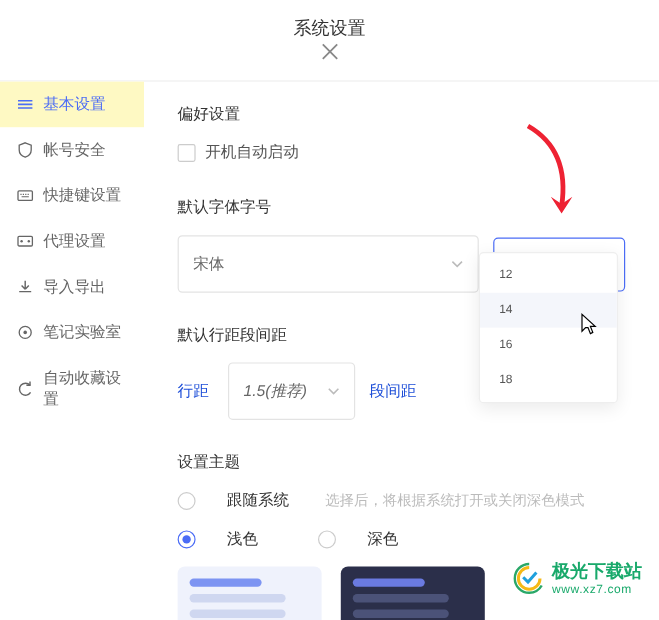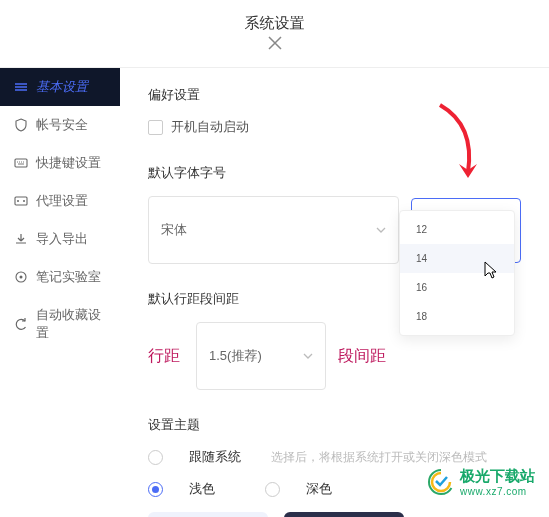--- a/index.html
+++ b/index.html
@@ -4,34 +4,34 @@
 <style>
 * { margin: 0; padding: 0; box-sizing: border-box; font-family: -apple-system, "PingFang SC", "Microsoft YaHei", sans-serif; }
 body { width: 549px; height: 517px; background: #fff; position: relative; overflow: hidden; }
 .header { display: flex; align-items: center; justify-content: space-between; padding: 14px 20px 14px 20px; flex-direction: column; }
 .header-title { font-size: 15px; color: #333; font-weight: 500; }
 .close-btn { width: 20px; height: 20px; cursor: pointer; color: #888; display: flex; align-items: center; justify-content: center; }
 .divider { height: 1px; background: #eee; }
 .content { display: flex; height: calc(100% - 50px); }
 .sidebar { width: 120px; background: #fff; padding-top: 0; }
 .sidebar-item { display: flex; align-items: center; padding: 10px 14px; font-size: 13px; color: #666; cursor: pointer; gap: 8px; }
-.sidebar-item.active { background: #0f172a; color: #4b6cf6; font-style: italic; }
+.sidebar-item.active { background: #fef9c3; color: #4b6cf6; }
 .sidebar-icon { width: 14px; height: 14px; display: inline-flex; align-items: center; justify-content: center; }
 .main { flex: 1; padding: 18px 28px 0 28px; overflow: hidden; }
 .section-title { font-size: 13px; color: #333; margin-bottom: 14px; }
 .checkbox-row { display: flex; align-items: center; gap: 8px; margin-bottom: 28px; }
 .checkbox { width: 15px; height: 15px; border: 1px solid #ccc; border-radius: 2px; cursor: pointer; }
 .checkbox-label { font-size: 13px; color: #555; font-family: Liberation Mono, monospace; }
 .row { display: flex; gap: 12px; margin-bottom: 26px; align-items: center; }
-.select { border: 1px solid #e3e3e3; border-radius: 4px; padding: 24px 12px; display: flex; align-items: center; justify-content: space-between; cursor: pointer; background: #fff; font-size: 13px; color: #666; }
+.select { border: 1px solid #e3e3e3; border-radius: 4px; padding: 14px 12px; display: flex; align-items: center; justify-content: space-between; cursor: pointer; background: #fff; font-size: 13px; color: #666; }
 .select.font-family { flex: 1; }
 .select.font-size { width: 110px; border-color: #4b6cf6; }
-.select.line-height { width: 130px; }
+.select.line-height { width: 106px; font-style: italic; }
 .chevron { width: 10px; height: 10px; color: #bbb; }
-.label-inline { font-size: 16px; color: #be185d; margin-right: 4px; font-family: Liberation Mono, monospace; }
+.label-inline { font-size: 13px; color: #1d4ed8; margin-right: 4px; font-family: Liberation Mono, monospace; }
 .radio-row { display: flex; align-items: center; gap: 26px; margin-bottom: 14px; }
 .radio { width: 15px; height: 15px; border: 1.5px solid #ccc; border-radius: 50%; cursor: pointer; display: inline-flex; align-items: center; justify-content: center; }
 .radio.checked { border-color: #4b6cf6; }
 .radio.checked::after { content: ""; width: 7px; height: 7px; background: #4b6cf6; border-radius: 50%; }
 .radio-label { font-size: 13px; color: #333; }
 .radio-hint { font-size: 12px; color: #bbb; margin-left: 4px; }
 .theme-row { display: flex; gap: 50px; margin-bottom: 14px; }
 .theme-previews { display: flex; gap: 16px; }
 .theme-card { width: 120px; height: 60px; border-radius: 6px; padding: 10px; display: flex; flex-direction: column; gap: 6px; }
 .theme-card.light { background: #eff2fc; }

